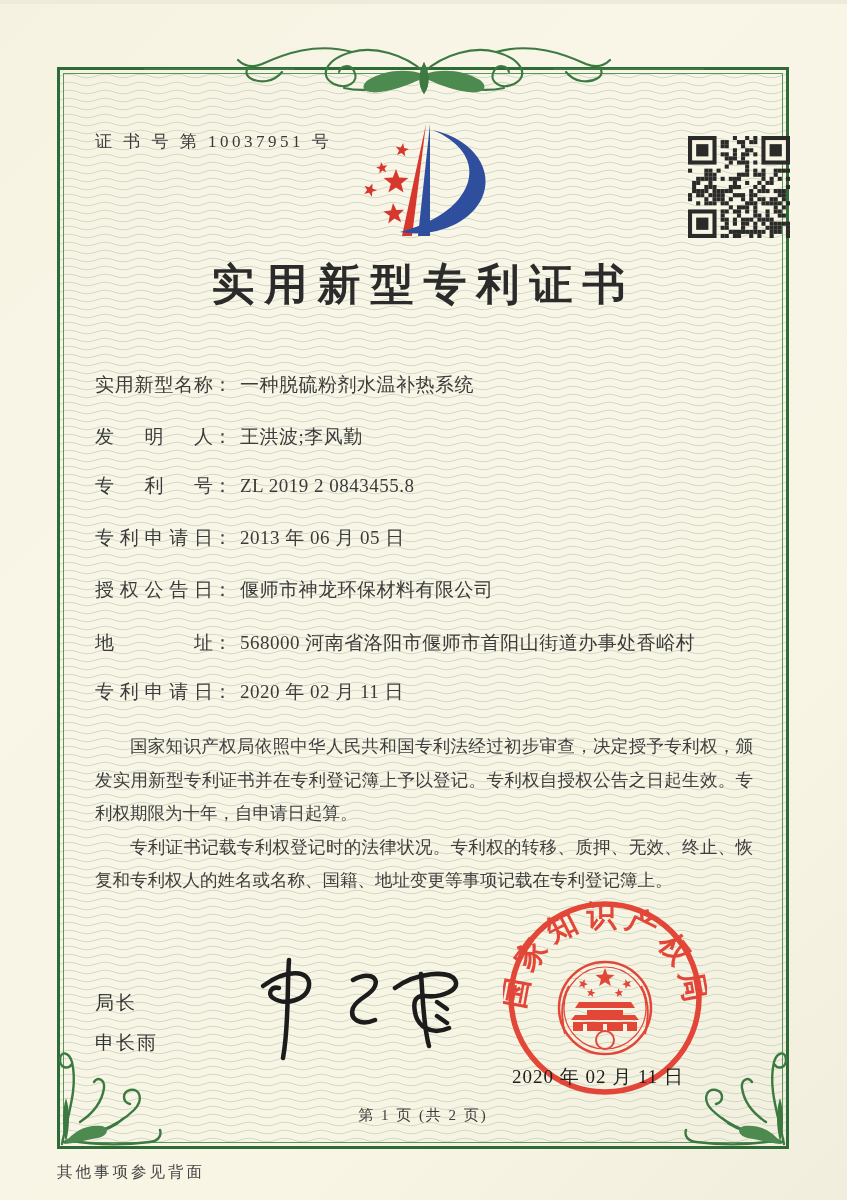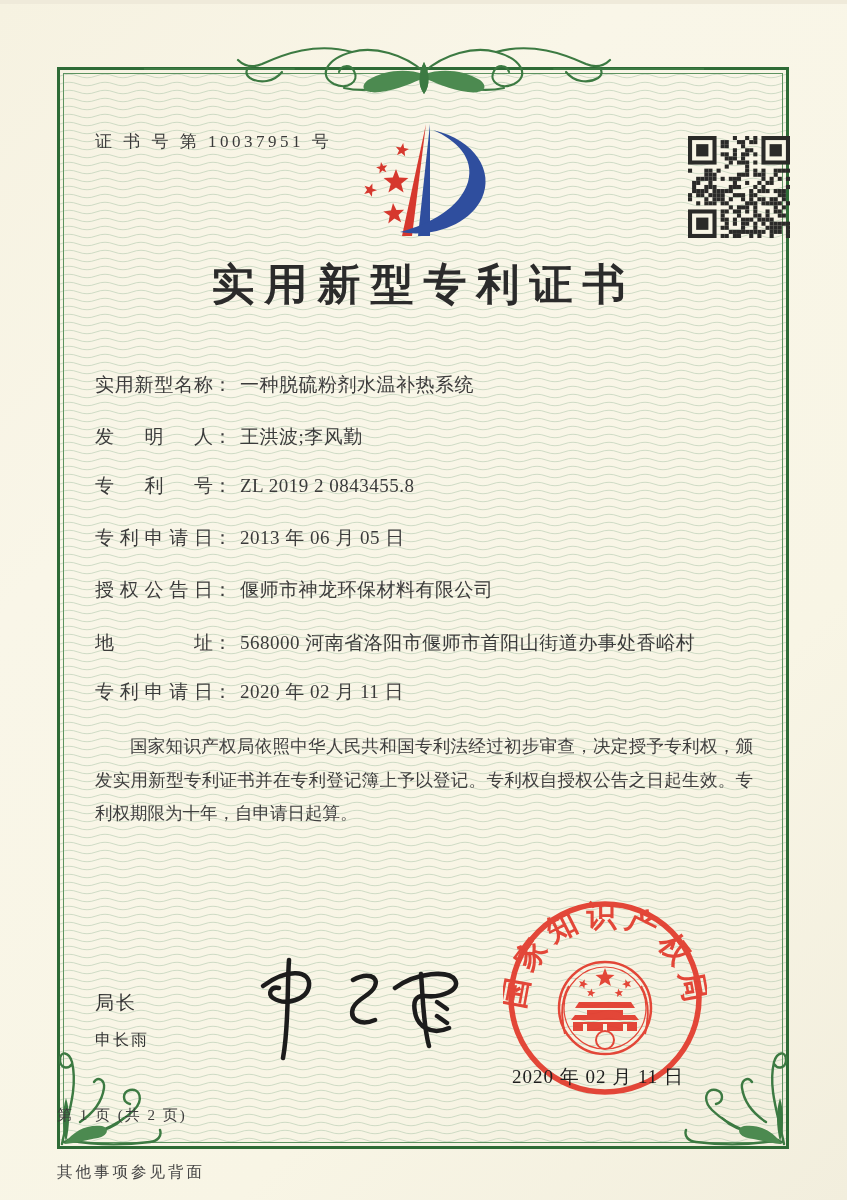--- a/index.html
+++ b/index.html
@@ -39,29 +39,29 @@
   .flabel{display:inline-block;width:118px;text-align:justify;text-align-last:justify;vertical-align:top;}
   .fcolon{display:inline-block;margin-right:8px;}
   .fvalue{letter-spacing:.5px;}
   .grant-no{position:absolute;left:335px;top:0;}
   .paras{
     position:absolute;left:95px;top:714px;width:658px;
     font-size:17.5px;color:#3e3e3e;line-height:1.92;text-align:justify;margin-top:12px;
   }
   .paras p{margin:0;text-indent:2em;}
   .signer-title{position:absolute;left:95px;top:986px;font-size:19px;color:#333;letter-spacing:2px;}
-  .signer-name{position:absolute;left:95px;top:1026px;font-size:16px;color:#333;letter-spacing:2px;}
+  .signer-name{position:absolute;left:95px;top:1026px;font-size:19px;color:#333;letter-spacing:2px;}
   .signature{position:absolute;left:225px;top:942px;width:240px;height:125px;}
   .seal{position:absolute;left:503px;top:892px;width:204px;height:204px;opacity:.93;}
   .seal-date{
     position:absolute;left:512px;top:1060px;width:200px;
     font-size:19px;color:#1e1e1e;letter-spacing:1px;white-space:nowrap;
   }
   .footer-page{
-    position:absolute;left:57px;top:1102px;width:732px;
+    position:absolute;left:57px;top:1102px;width:732px;text-align:center;
     font-size:15px;color:#3c3c3c;letter-spacing:2px;
   }
   .footer-note{
     position:absolute;left:57px;top:1158px;width:732px;text-align:left;
     font-size:15.5px;color:#454545;letter-spacing:3px;
   }
   .ornament-top{position:absolute;left:50%;top:28px;transform:translateX(-50%);width:560px;height:72px;}
   .corner{position:absolute;width:108px;height:104px;}
   .corner-bl{left:58px;top:1040px;}
   .corner-br{left:680px;top:1040px;transform:scaleX(-1);}
@@ -517,20 +517,21 @@
     <div class="field" style="top:626px">
       <span class="flabel">地址</span><span class="fcolon">：</span><span class="fvalue">568000 河南省洛阳市偃师市首阳山街道办事处香峪村</span>
     </div>
     <div class="field" style="top:675px;width:660px">
       <span class="flabel">专利申请日</span><span class="fcolon">：</span><span class="fvalue">2020 年 02 月 11 日</span>
     </div>
   </div>
 
   <div class="paras">
     <p>国家知识产权局依照中华人民共和国专利法经过初步审查，决定授予专利权，颁发实用新型专利证书并在专利登记簿上予以登记。专利权自授权公告之日起生效。专利权期限为十年，自申请日起算。</p>
+    <p>专利证书记载专利权登记时的法律状况。专利权的转移、质押、无效、终止、恢复和专利权人的姓名或名称、国籍、地址变更等事项记载在专利登记簿上。</p>
   </div>
 
   <div class="signer-title">局长</div>
   <div class="signer-name">申长雨</div>
 
   <svg class="signature" viewBox="0 0 240 125">
     <g stroke="#1c1c1c" fill="none" stroke-width="4.5" stroke-linecap="round" stroke-linejoin="round">
       <path d="M38 40 C62 22 86 24 84 40 C82 54 60 60 48 52 C42 48 46 40 54 42"></path>
       <path d="M64 14 C62 40 64 80 58 112"></path>
       <path d="M128 34 C142 26 154 30 150 40 C146 50 132 52 128 62 C124 74 136 80 150 74"></path>

